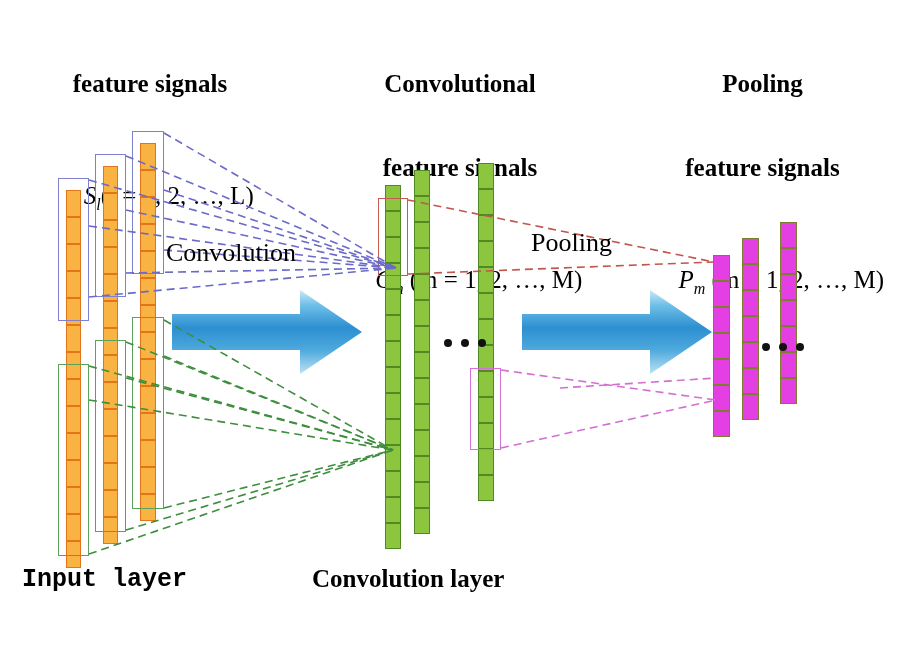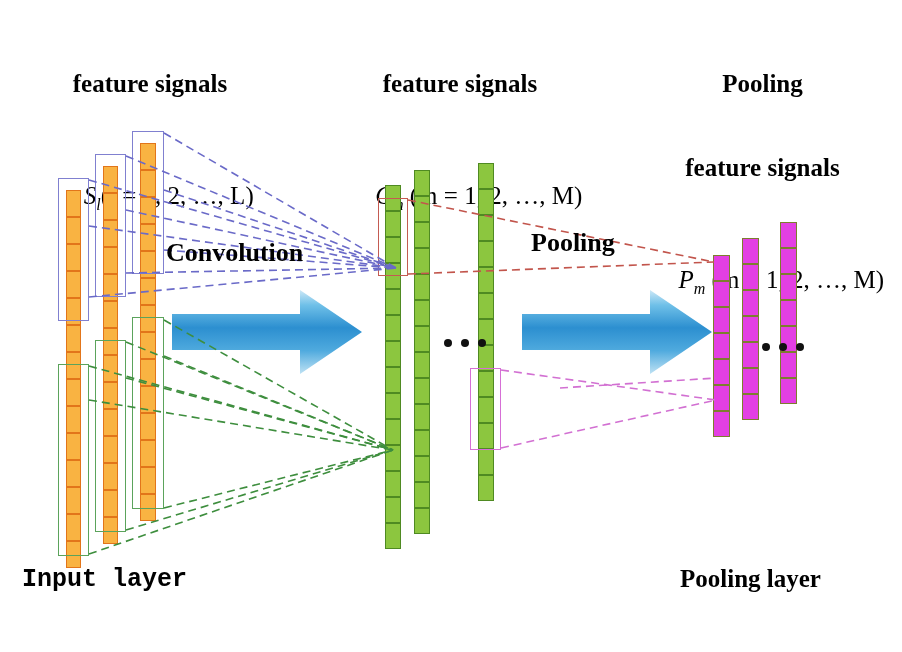--- a/index.html
+++ b/index.html
@@ -8,21 +8,21 @@
   #stage{position:absolute;left:0;top:0;width:902px;height:652px;}
 
   .hdr{position:absolute;text-align:center;font-weight:bold;color:#000;
        font-size:25px;line-height:1.12;white-space:pre;}
   .hdr .sym{font-family:"Liberation Serif",serif;font-weight:normal;font-style:normal;font-size:25px;}
   .hdr .sym i{font-style:italic;}
   .hdr .sub{font-size:16px;vertical-align:-0.35em;font-style:italic;}
 
   .footlbl{position:absolute;font-weight:bold;font-size:25px;color:#000;white-space:pre;}
 
-  .steplbl{position:absolute;font-weight:bold;font-size:26px;color:#000;
+  .steplbl{position:absolute;font-weight:normal;font-size:26px;color:#000;
            white-space:pre;z-index:40;}
 
   .col{position:absolute;box-sizing:border-box;}
   .cell{position:absolute;left:0;box-sizing:border-box;}
 
   .selbox{position:absolute;box-sizing:border-box;background:transparent;}
 
   .dot{position:absolute;width:6px;height:6px;border-radius:50%;background:#111;}
   .hdots span{position:absolute;width:8px;height:8px;border-radius:50%;background:#111;}
   .hdots{position:absolute;}
@@ -38,20 +38,21 @@
 <div id="stage">
 
   <div class="hdr" style="left:10px;top:14px;width:280px;">
     <div>feature signals</div>
     <div class="sym">
       <i>S</i><span class="sub">l</span><span>(l = 1, 2, …, L)</span>
     </div>
   </div>
 
   <div class="hdr" style="left:310px;top:14px;width:300px;">
+    <div>Convolutional</div>
     <div>feature signals</div>
     <div class="sym">
       <i>C</i><span class="sub">m</span> <span>(m = 1, 2, …, M)</span>
     </div>
   </div>
 
   <div class="hdr" style="left:630px;top:14px;width:265px;">
     <div>Pooling</div>
     <div>feature signals</div>
     <div class="sym">
@@ -282,15 +283,15 @@
       <div class="dot" style="left: 786px; top: 343px;"></div>
       <div class="dot" style="left: 786px; top: 356px;"></div>
       <div class="hdots" style="left: 762px; top: 343px; width: 51px; height: 10px; z-index: 22;">
         <span style="left: 0px; top: 0px;"></span>
         <span style="left: 17px; top: 0px;"></span>
         <span style="left: 34px; top: 0px;"></span>
       </div>
     </div>
 
   <div class="footlbl" style="left:22px;top:565px;font-family:Liberation Mono, monospace;">Input layer</div>
-  <div class="footlbl" style="left:680px;top:565px;">Pooling layer</div>
+  <div class="footlbl" style="left:312px;top:565px;">Convolution layer</div>
 
 </div>
 
 </body></html>

